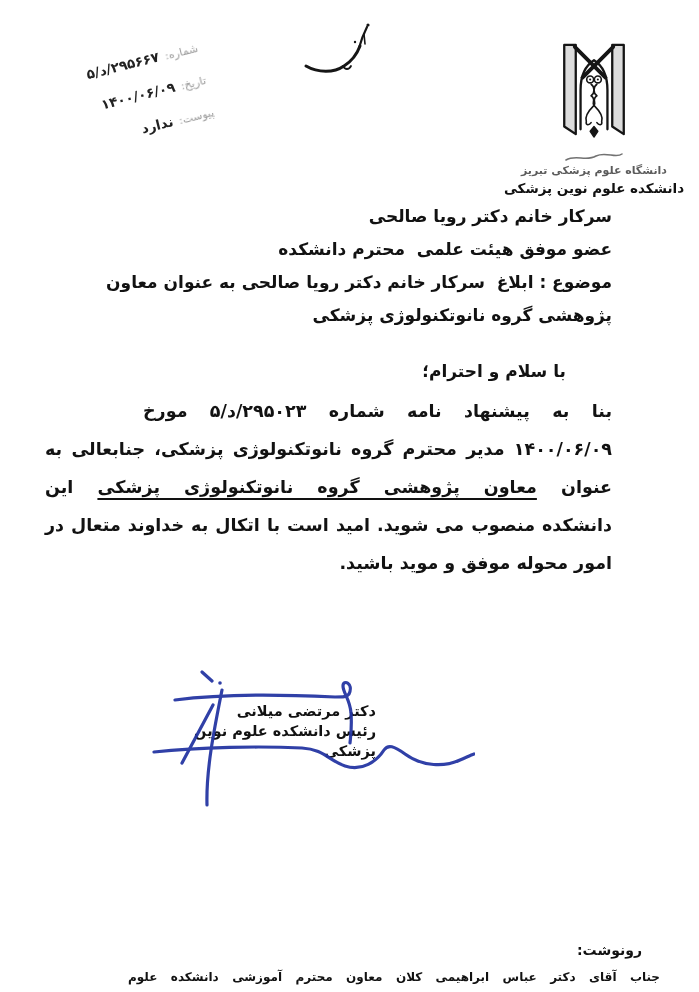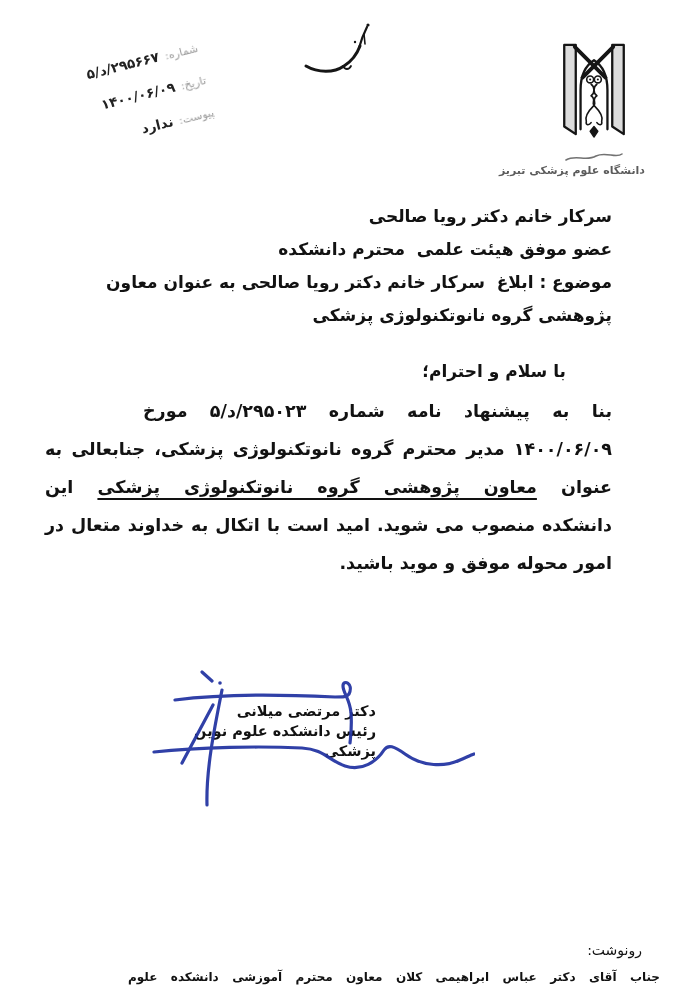--- a/index.html
+++ b/index.html
@@ -19,21 +19,21 @@
     transform:rotate(-14deg);
     transform-origin:50% 50%;
   }
   .meta-row{display:flex;flex-direction:row;align-items:baseline;justify-content:flex-start;gap:6px;height:33px;}
   .meta-label{font-size:11px;color:#9a9a9a;filter:blur(0.3px);font-weight:400;}
   .meta-value{font-size:13.5px;font-weight:bold;color:#222;letter-spacing:0.5px;}
   .ltr-num{direction:ltr;unicode-bidi:bidi-override;display:inline-block;}
   
   .bismillah{position:absolute;left:298px;top:20px;width:84px;height:64px;}
   
-  .logo-block{position:absolute;right:10px;top:32px;width:190px;text-align:left;}
+  .logo-block{position:absolute;right:10px;top:32px;width:190px;text-align:center;}
   .logo-svg{display:block;margin:0 auto;width:96px;height:116px;}
   .calligraphy-flourish{display:block;margin:2px auto 0;width:64px;height:14px;opacity:.75;filter:blur(.4px);}
   .calligraphy-line{font-size:11px;color:#333;opacity:.8;filter:blur(.5px);letter-spacing:1px;font-weight:700;}
   .faculty-name{margin-top:3px;font-size:13.5px;font-weight:bold;color:#111;filter:blur(.2px);}
   
   .letter{position:absolute;left:45px;right:87px;top:200px;text-align:right;}
   .head-line{font-size:17px;font-weight:bold;line-height:33px;}
   .pre{white-space:pre-wrap;}
   .salutation{font-size:17px;font-weight:bold;line-height:26px;margin-top:26px;padding-left:0;padding-right:46px;}
   .body-line{font-size:17.5px;font-weight:bold;line-height:38px;}
@@ -41,21 +41,21 @@
   .justify{text-align:justify;text-align-last:justify;}
   .indent-first{padding-left:98px;}
   .u{text-decoration:underline;text-underline-offset:5px;text-decoration-thickness:1.5px;}
   
   .sign-text{position:absolute;left:144px;top:701px;width:232px;text-align:right;z-index:1;}
   .sign-name{font-size:14.5px;font-weight:bold;line-height:20px;}
   .sign-title{font-size:14.5px;font-weight:bold;line-height:20px;}
   .sign-ink{position:absolute;left:130px;top:655px;width:345px;height:160px;z-index:2;}
   
   .footer{position:absolute;left:128px;right:39px;top:938px;}
-  .cc-label{font-size:14px;font-weight:normal;text-align:right;padding-left:0;padding-right:18px;line-height:24px;}
+  .cc-label{font-size:14px;font-weight:bold;text-align:right;padding-left:0;padding-right:18px;line-height:24px;}
   .cc-line{font-size:12px;font-weight:bold;line-height:26px;text-align:justify;text-align-last:justify;margin-top:2px;}
 </style>
 </head>
 <body>
 
 <div class="page">
 
   <div class="meta-block">
     <div class="meta-row">
       <span class="meta-label">شماره:</span>
@@ -98,20 +98,21 @@
         <path d="M53,52 C47,56 53,60 47,64 C53,68 47,71 50,74" stroke-width="1.7"></path>
         <path d="M50,74 C44,80 40,86 42,91 C41,95 45,95 47,92" stroke-width="1.7"></path>
         <path d="M50,74 C56,80 60,86 58,91 C59,95 55,95 53,92" stroke-width="1.7"></path>
         <path d="M46,101 L50,96 L54,101 L50,107 Z" fill="#151515" stroke-width="1.4"></path>
       </g>
     </svg>
     <svg class="calligraphy-flourish" viewBox="0 0 64 14">
       <path d="M4,10 C14,4 24,12 34,6 C44,1 54,9 60,4" fill="none" stroke="#444" stroke-width="1.6" stroke-linecap="round"></path>
     </svg>
     <div class="calligraphy-line">دانشگاه علوم پزشکی تبریز</div>
+    <div class="faculty-name">دانشکده علوم نوین پزشکی</div>
   </div>
 
   <div class="letter">
     <div class="head-line">سرکار خانم دکتر رویا صالحی</div>
     <div class="head-line pre">عضو موفق هیئت علمی  محترم دانشکده</div>
     <div class="head-line pre">موضوع : ابلاغ  سرکار خانم دکتر رویا صالحی به عنوان معاون</div>
     <div class="head-line">پژوهشی گروه نانوتکنولوژی پزشکی</div>
 
     <div class="salutation">با سلام و احترام؛</div>
 

